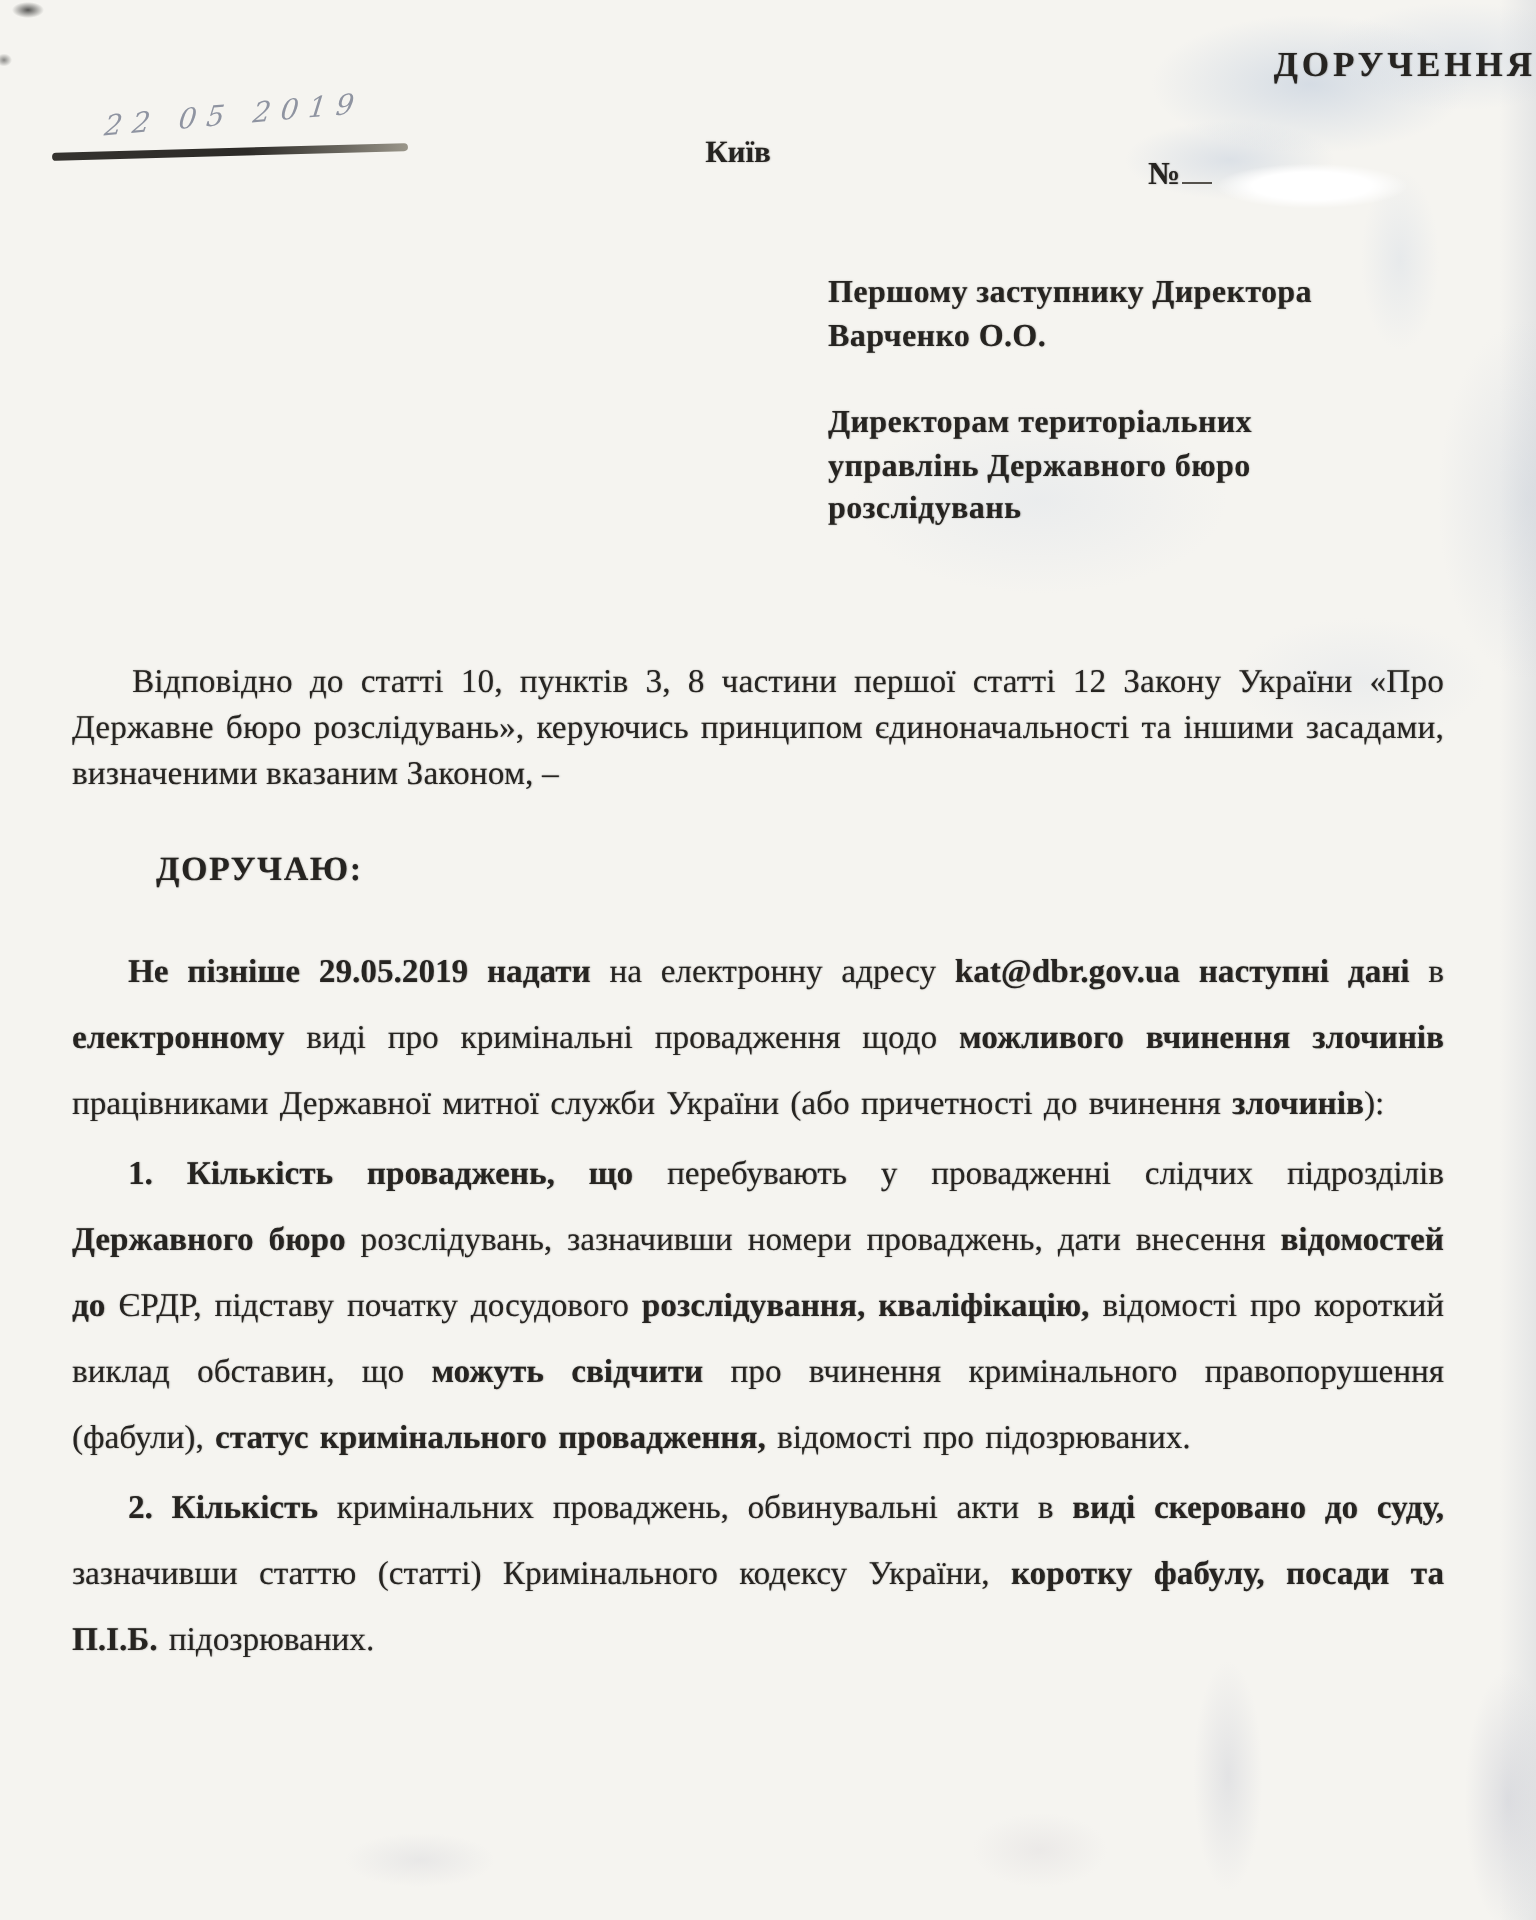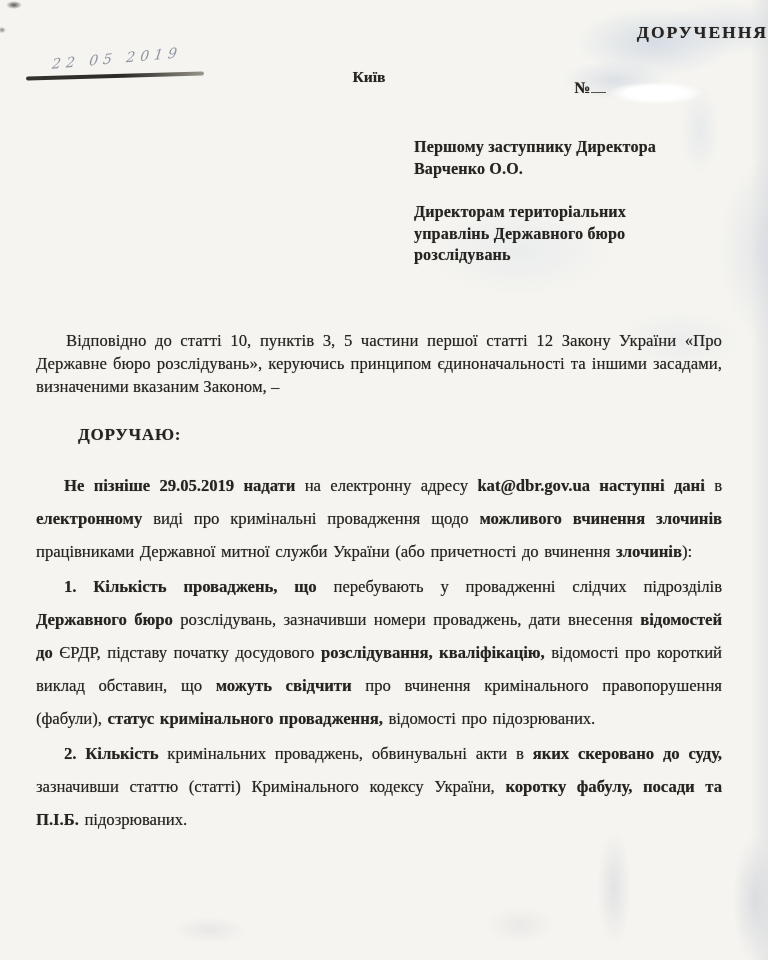--- a/index.html
+++ b/index.html
@@ -147,19 +147,19 @@
       <div>Варченко О.О.</div>
     </div>
     <div class="addr-block">
       <div>Директорам територіальних</div>
       <div>управлінь Державного бюро</div>
       <div>розслідувань</div>
     </div>
   </div>
 
   <div class="doc-body">
-    <p class="intro">Відповідно до статті 10, пунктів 3, 5 частини першої статті 12 Закону України «Про Державне бюро розслідувань», керуючись принципом єдиноначальності та іншими засадами, визначеними вказаним Законом, –</p>
+    <p class="intro">Відповідно до статті 10, пунктів 3, 8 частини першої статті 12 Закону України «Про Державне бюро розслідувань», керуючись принципом єдиноначальності та іншими засадами, визначеними вказаним Законом, –</p>
     <p class="order">ДОРУЧАЮ:</p>
     <p class="para first"><span class="b">Не пізніше 29.05.2019 надати</span><span> на електронну адресу </span><span class="b">kat@dbr.gov.ua</span><span> </span><span class="b">наступні дані</span><span> в </span><span class="b">електронному</span><span> виді про кримінальні провадження щодо </span><span class="b">можливого вчинення злочинів</span><span> працівниками Державної митної служби України (або причетності до вчинення </span><span class="b">злочинів</span><span>):</span></p>
     <p class="para"><span class="b">1. Кількість проваджень, що</span><span> перебувають у провадженні слідчих підрозділів </span><span class="b">Державного бюро</span><span> розслідувань, зазначивши номери проваджень, дати внесення </span><span class="b">відомостей до</span><span> ЄРДР, підставу початку досудового </span><span class="b">розслідування, кваліфікацію,</span><span> відомості про короткий виклад обставин, що </span><span class="b">можуть свідчити</span><span> про вчинення кримінального правопорушення (фабули), </span><span class="b">статус кримінального провадження,</span><span> відомості про підозрюваних.</span></p>
-    <p class="para"><span class="b">2. Кількість</span><span> кримінальних проваджень, обвинувальні акти в </span><span class="b">яких</span><span> </span><span class="b">скеровано до суду,</span><span> зазначивши статтю (статті) Кримінального кодексу України, </span><span class="b">коротку фабулу, посади та П.І.Б.</span><span> підозрюваних.</span></p>
+    <p class="para"><span class="b">2. Кількість</span><span> кримінальних проваджень, обвинувальні акти в </span><span class="b">виді</span><span> </span><span class="b">скеровано до суду,</span><span> зазначивши статтю (статті) Кримінального кодексу України, </span><span class="b">коротку фабулу, посади та П.І.Б.</span><span> підозрюваних.</span></p>
   </div>
 </div>
 
 </body></html>

